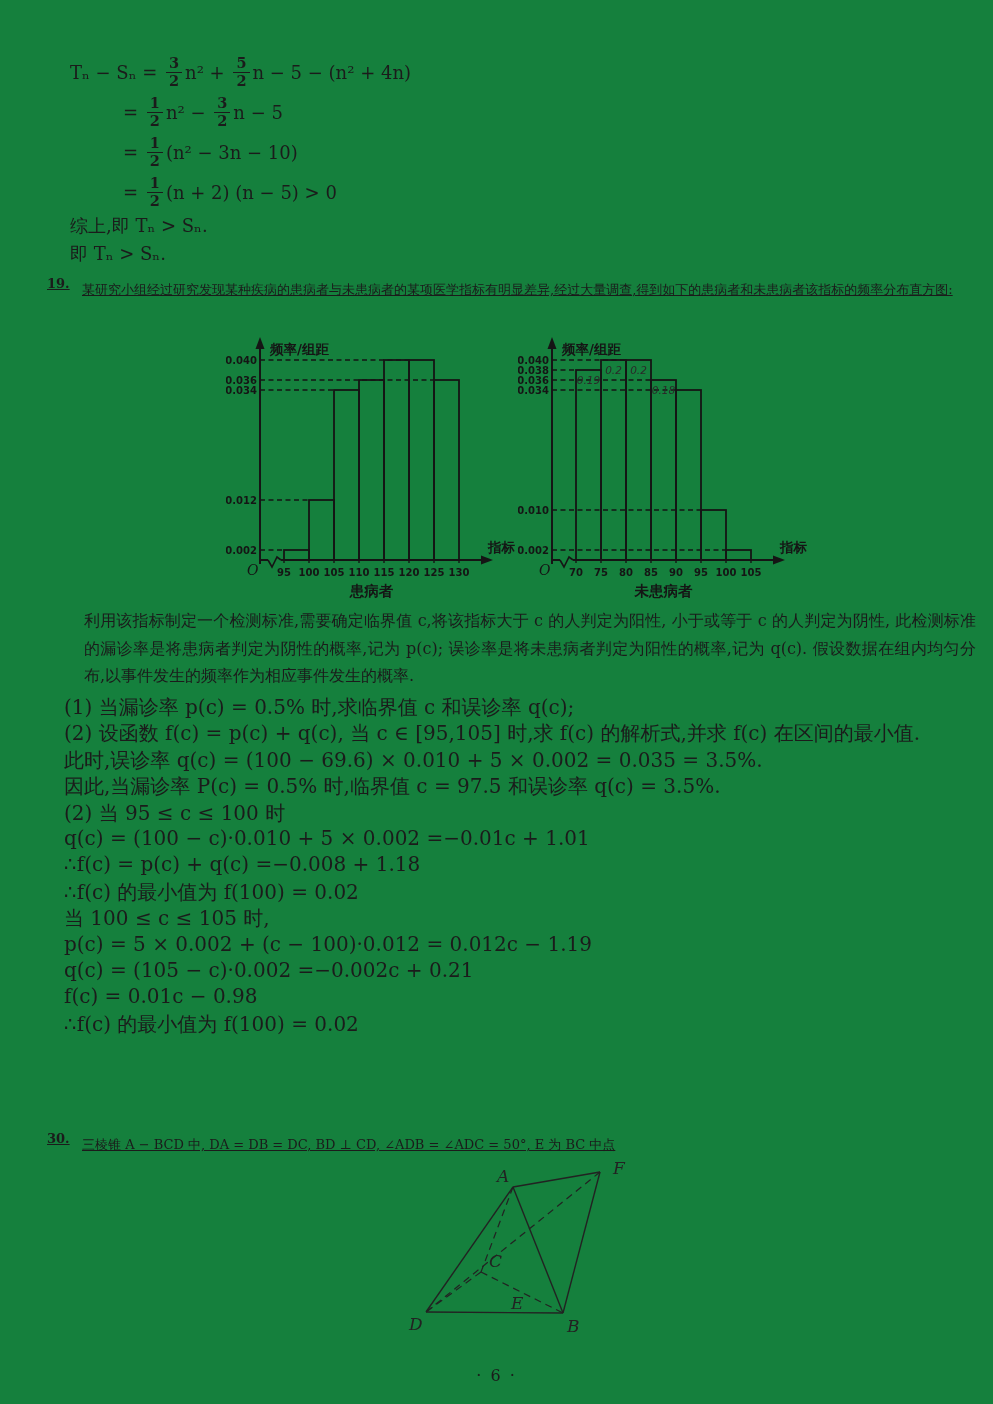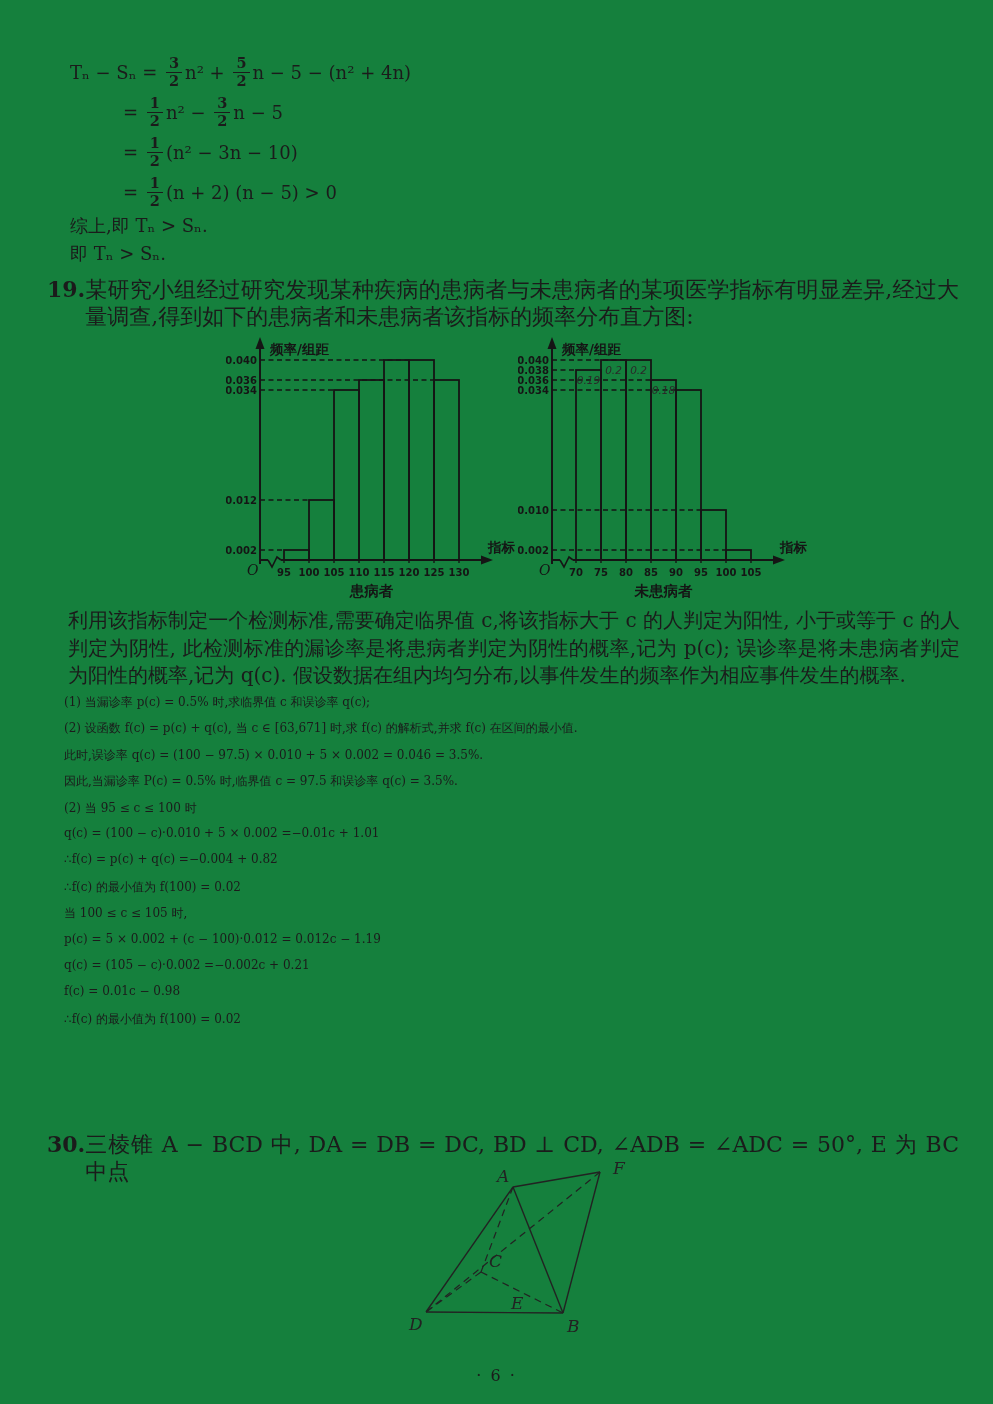--- a/index.html
+++ b/index.html
@@ -12,25 +12,25 @@
     overflow:hidden;
     margin:0 auto;
   }
   .derivation{position:absolute;left:70px;top:52px;font-size:18px;}
   .eqrow{display:flex;align-items:center;height:40px;white-space:pre;}
   .eqrow.plain{height:28px;}
   .eqrow.indent{padding-left:53px;}
   .frac{display:inline-flex;flex-direction:column;align-items:center;line-height:1;margin:0 3px;font-size:14.5px;font-weight:bold;}
   .frac .num{border-bottom:1.4px solid #1b1b1b;padding:0 3px 1.5px;}
   .frac .den{padding-top:1.5px;}
-  .prob{position:absolute;left:47px;display:flex;width:912px;font-size:22px;}
+  .prob{position:absolute;left:47px;display:flex;gap:7px;width:912px;font-size:13px;text-decoration:underline;}
   .pnum{flex:0 0 28px;font-weight:bold;}
   .ptext{flex:1;text-align:justify;line-height:27px;}
-  .para{position:absolute;left:68px;top:607px;width:892px;font-size:20px;line-height:27.5px;text-align:justify;}
-  .sol{position:absolute;left:64px;top:694px;font-size:12px;}
+  .para{position:absolute;left:84px;top:607px;width:892px;font-size:16px;line-height:27.5px;text-align:justify;}
+  .sol{position:absolute;left:64px;top:694px;font-size:20px;}
   .sline{height:26.4px;white-space:pre;}
   .footer{position:absolute;top:1366px;left:0;width:100%;text-align:center;font-size:16px;letter-spacing:2px;}
   svg{position:absolute;}
   svg text{font-family:"DejaVu Sans",sans-serif;}
   svg .serif{font-family:"DejaVu Serif",serif;}
 </style>
 </head>
 <body>
 
 <div class="page">
@@ -143,26 +143,26 @@
       <text x="70.5" y="52" font-size="10.5" font-style="italic" text-anchor="middle" fill="#2a2a2a">0.19</text>
       <text x="95.5" y="42" font-size="10.5" font-style="italic" text-anchor="middle" fill="#2a2a2a">0.2</text>
       <text x="120.5" y="42" font-size="10.5" font-style="italic" text-anchor="middle" fill="#2a2a2a">0.2</text>
       <text x="145.5" y="62" font-size="10.5" font-style="italic" text-anchor="middle" fill="#2a2a2a">0.18</text>
     </svg>
 
   <div class="para">利用该指标制定一个检测标准,需要确定临界值 c,将该指标大于 c 的人判定为阳性, 小于或等于 c 的人判定为阴性, 此检测标准的漏诊率是将患病者判定为阴性的概率,记为 p(c); 误诊率是将未患病者判定为阳性的概率,记为 q(c). 假设数据在组内均匀分布,以事件发生的频率作为相应事件发生的概率.</div>
 
   <div class="sol" id="sol19">
       <div class="sline">(1) 当漏诊率 p(c) = 0.5% 时,求临界值 c 和误诊率 q(c);</div>
-      <div class="sline">(2) 设函数 f(c) = p(c) + q(c), 当 c ∈ [63,671] 时,求 f(c) 的解析式,并求 f(c) 在区间的最小值.</div>
-      <div class="sline">此时,误诊率 q(c) = (100 − 97.5) × 0.010 + 5 × 0.002 = 0.046 = 3.5%.</div>
+      <div class="sline">(2) 设函数 f(c) = p(c) + q(c), 当 c ∈ [95,105] 时,求 f(c) 的解析式,并求 f(c) 在区间的最小值.</div>
+      <div class="sline">此时,误诊率 q(c) = (100 − 69.6) × 0.010 + 5 × 0.002 = 0.035 = 3.5%.</div>
       <div class="sline">因此,当漏诊率 P(c) = 0.5% 时,临界值 c = 97.5 和误诊率 q(c) = 3.5%.</div>
       <div class="sline">(2) 当 95 ≤ c ≤ 100 时</div>
       <div class="sline">q(c) = (100 − c)·0.010 + 5 × 0.002 =−0.01c + 1.01</div>
-      <div class="sline">∴f(c) = p(c) + q(c) =−0.004 + 0.82</div>
+      <div class="sline">∴f(c) = p(c) + q(c) =−0.008 + 1.18</div>
       <div class="sline">∴f(c) 的最小值为 f(100) = 0.02</div>
       <div class="sline">当 100 ≤ c ≤ 105 时,</div>
       <div class="sline">p(c) = 5 × 0.002 + (c − 100)·0.012 = 0.012c − 1.19</div>
       <div class="sline">q(c) = (105 − c)·0.002 =−0.002c + 0.21</div>
       <div class="sline">f(c) = 0.01c − 0.98</div>
       <div class="sline">∴f(c) 的最小值为 f(100) = 0.02</div>
     </div>
 
   <div class="prob" style="top:1131px;">
     <span class="pnum">30.</span>

